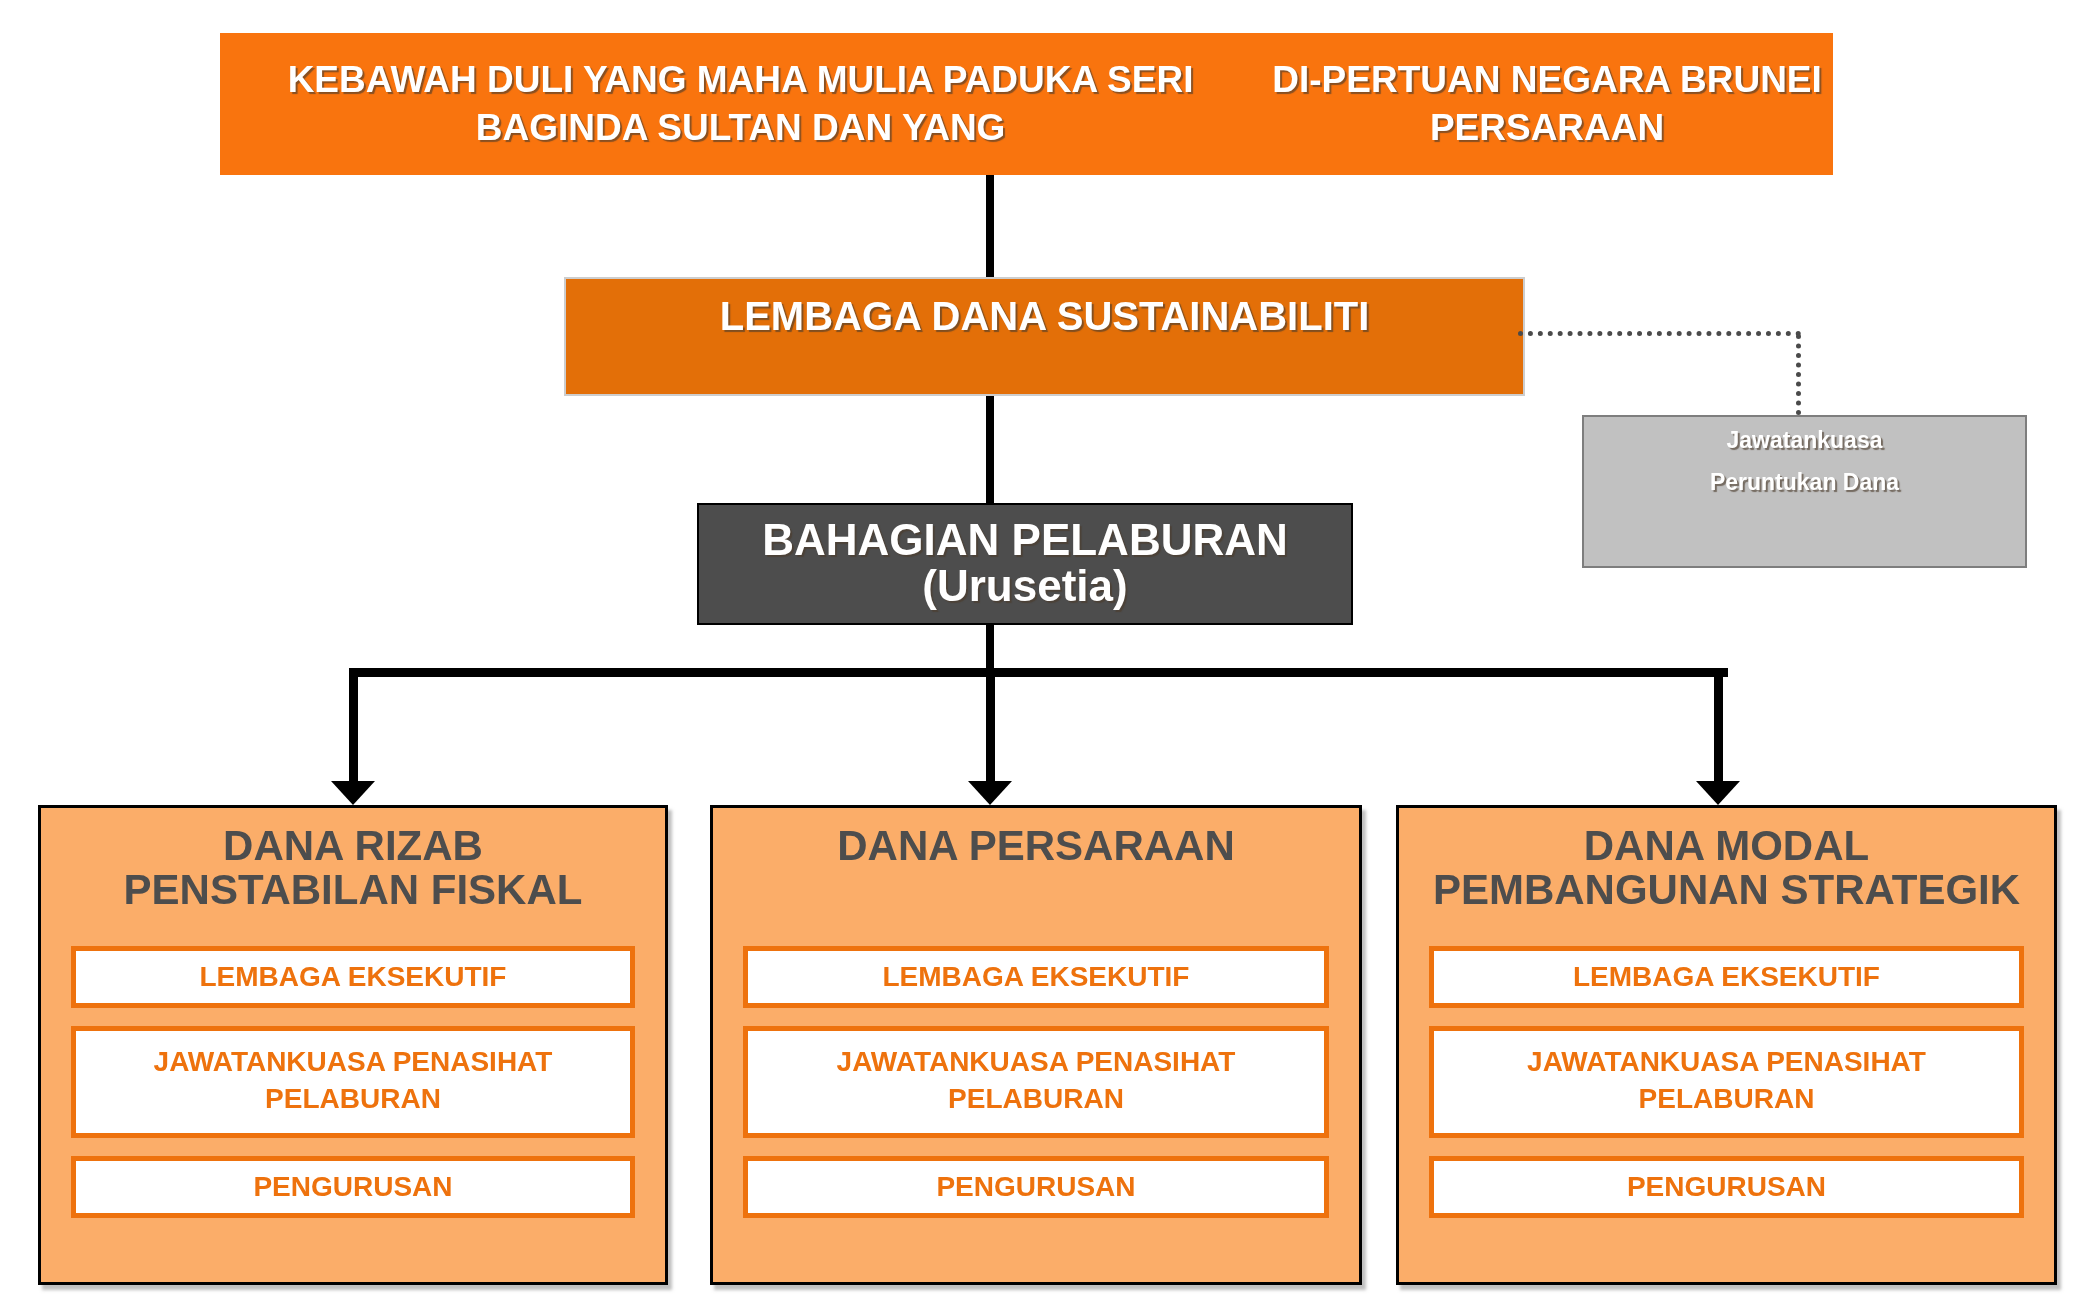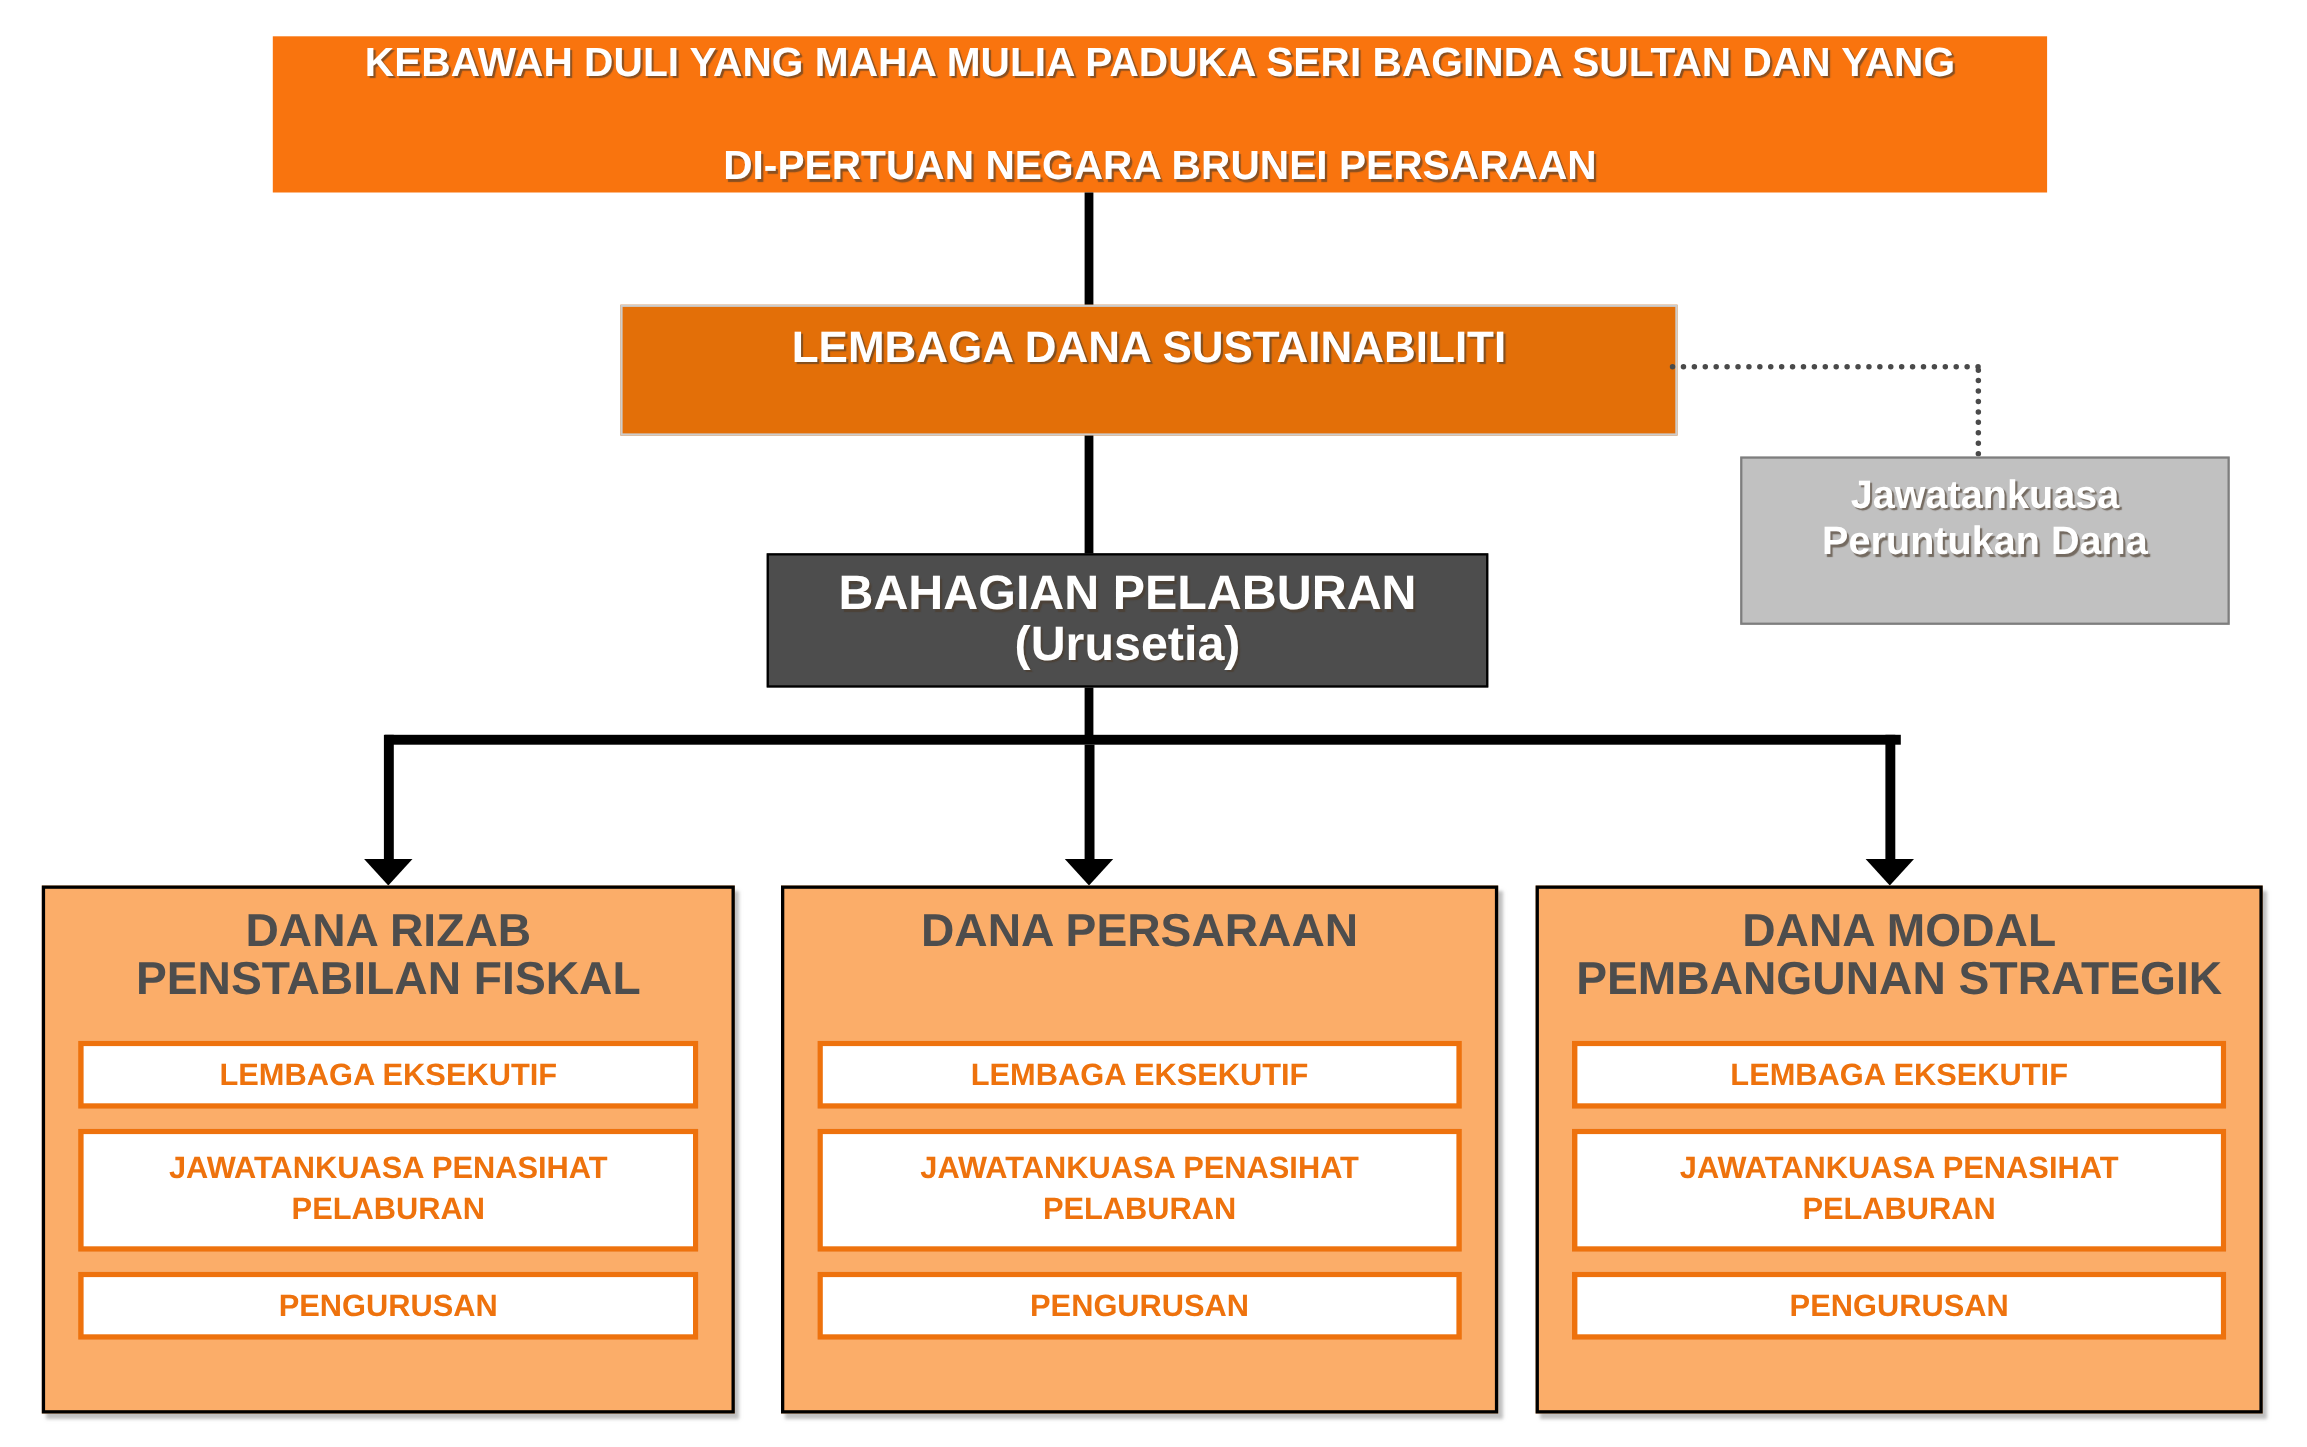--- a/index.html
+++ b/index.html
@@ -10,39 +10,39 @@
     font-family:"Liberation Sans",sans-serif;
     font-weight:bold;
     overflow:hidden;
   }
   .box{position:absolute;box-sizing:border-box;}
 
   
   .sultan{
     left:220px;top:33px;width:1613px;height:142px;
     background:#F9740E;color:#ffffff;
-    display:flex;flex-direction:column;justify-content:space-between;align-items:center;
-    font-size:37px;line-height:48px;text-align:center;margin-left:28px;
+    display:flex;flex-direction:row;justify-content:space-between;align-items:center;
+    font-size:37px;line-height:48px;text-align:center;
   }
   .txt-shadow{text-shadow:2px 2px 1px rgba(75,60,45,0.65);}
 
   
   .ldb{
     left:564px;top:277px;width:961px;height:119px;
     background:#E36F08;border:2px solid #CDCDCD;
     color:#ffffff;font-size:40px;line-height:46px;text-align:center;
     padding-top:14px;
   }
 
   
   .jpd{
     left:1582px;top:415px;width:445px;height:153px;
     background:#C1C1C1;border:2px solid #7E7E7E;
-    color:#ffffff;font-size:36px;line-height:42px;text-align:center;
-    padding-top:12px;
+    color:#ffffff;font-size:23px;line-height:42px;text-align:center;
+    padding-top:2px;
   }
 
   
   .bp{
     left:697px;top:503px;width:656px;height:122px;
     background:#4D4D4D;border:2px solid #000000;
     color:#ffffff;font-size:44px;line-height:46px;text-align:center;
     padding-top:12px;
   }
 

